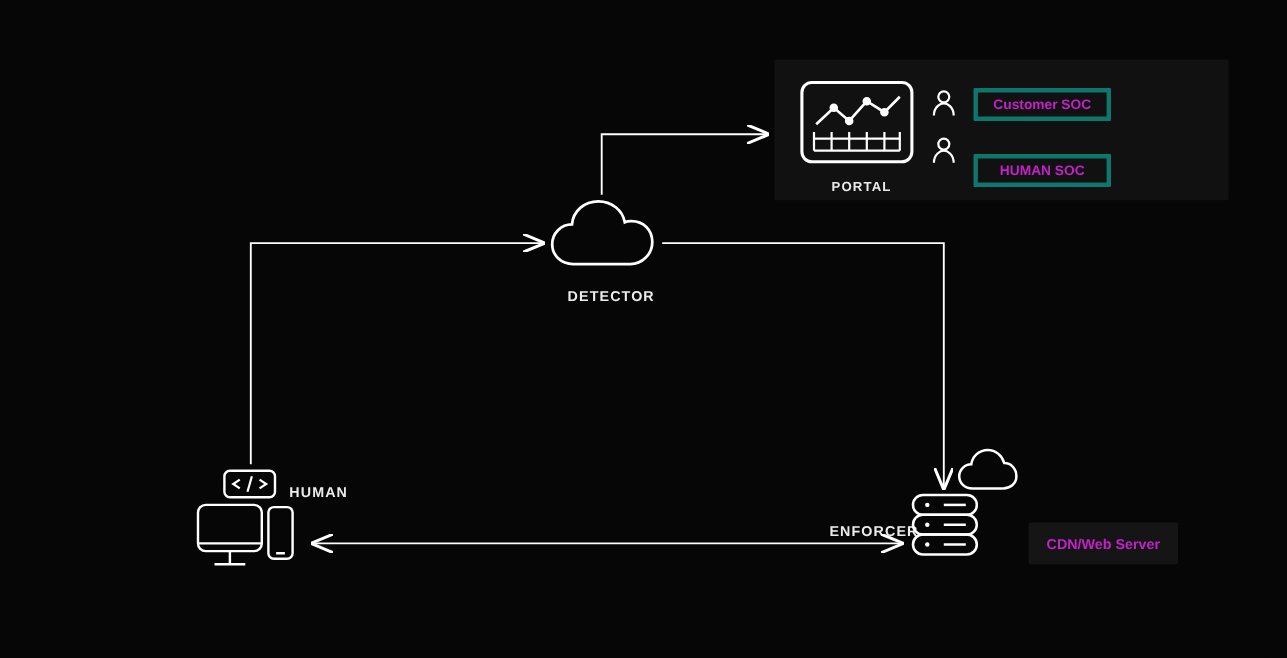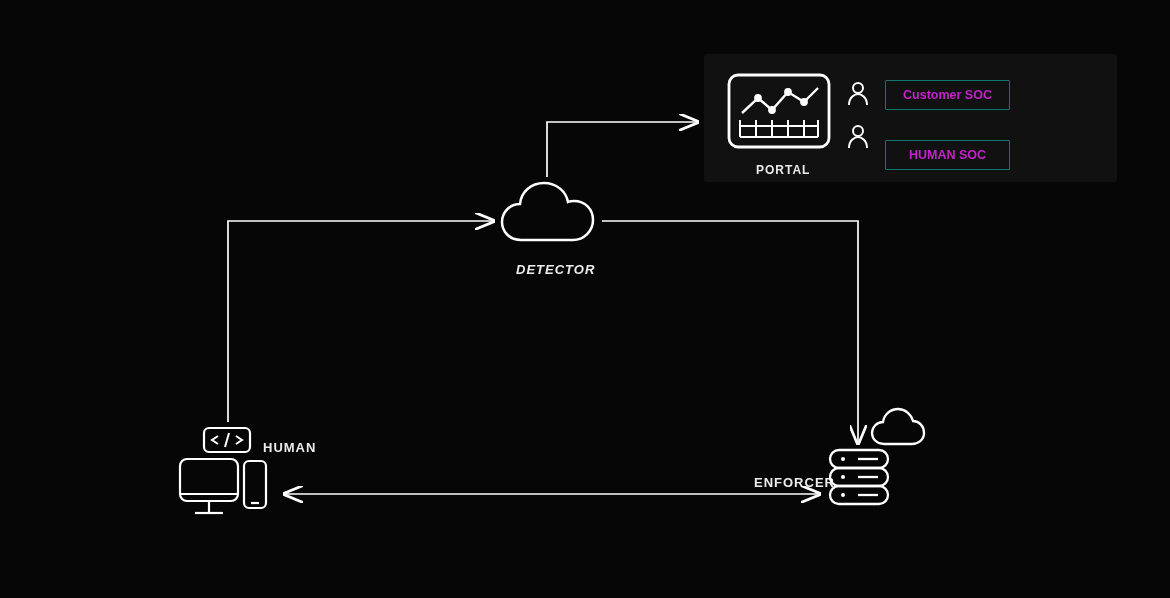--- a/index.html
+++ b/index.html
@@ -39,21 +39,21 @@
     top: 163px;
     font-size: 12px;
     letter-spacing: 1px;
     color: #eaeaea;
     font-weight: 600;
   }
   .soc-btn {
     position: absolute;
     width: 125px;
     height: 30px;
-    border: 1px solid #0f766e;
+    border: 4px solid #0f766e;
     background: transparent;
     color: #c321c9;
     font-size: 12.5px;
     font-weight: 600;
     display: flex;
     align-items: center;
     justify-content: center;
     border-radius: 1px;
     box-sizing: border-box;
   }
@@ -82,24 +82,25 @@
 </head>
 <body>
 
 <div class="canvas">
 
   <div class="portal-box"></div>
 
   <div class="soc-btn" style="left:885px; top:80px;">Customer SOC</div>
   <div class="soc-btn" style="left:885px; top:140px;">HUMAN SOC</div>
 
+  <div class="cdn-btn">CDN/Web Server</div>
 
   <div class="label" style="left:263px; top:440px;">HUMAN</div>
 
-  <div class="label" style="left:516px; top:262px;font-style:italic;">DETECTOR</div>
+  <div class="label" style="left:516px; top:262px;">DETECTOR</div>
 
   <div class="label" style="left:754px; top:447px;margin-top:28px;">ENFORCER</div>
 
   <div class="portal-label">PORTAL</div>
 
   <svg class="overlay" viewBox="0 0 1170 598">
     <defs>
       <marker id="arrow" markerWidth="12" markerHeight="10" refX="10" refY="5" orient="auto">
         <path d="M0,0 L12,5 L0,10" fill="none" stroke="#fff" stroke-width="1.6"></path>
       </marker>

